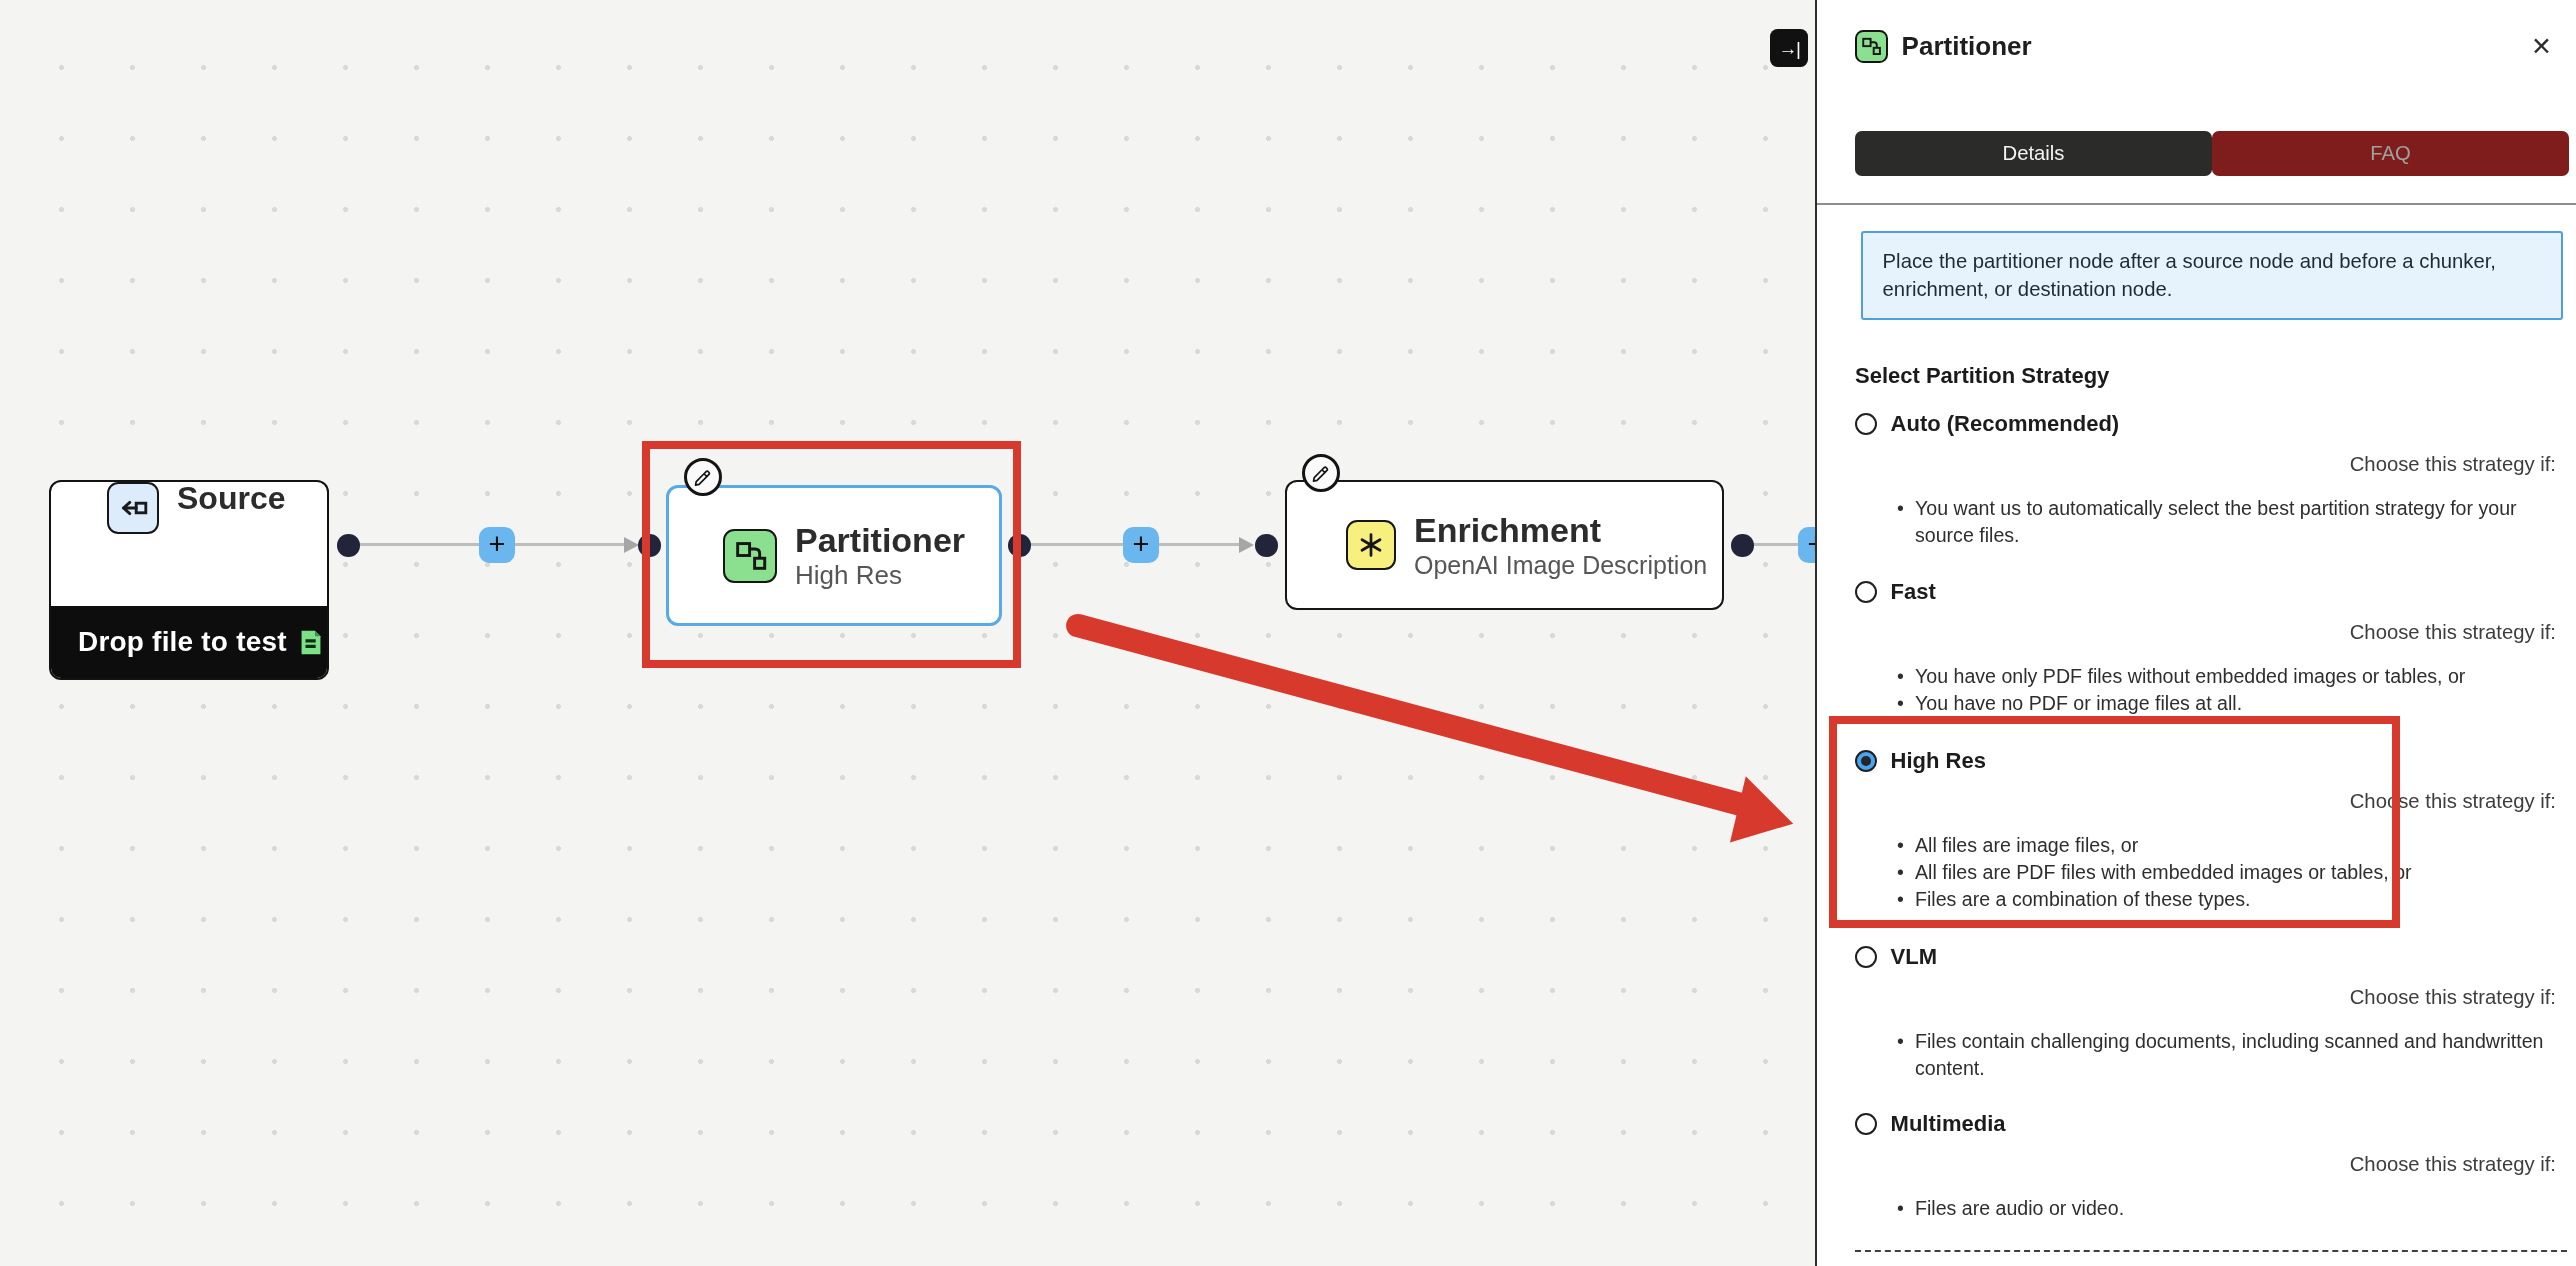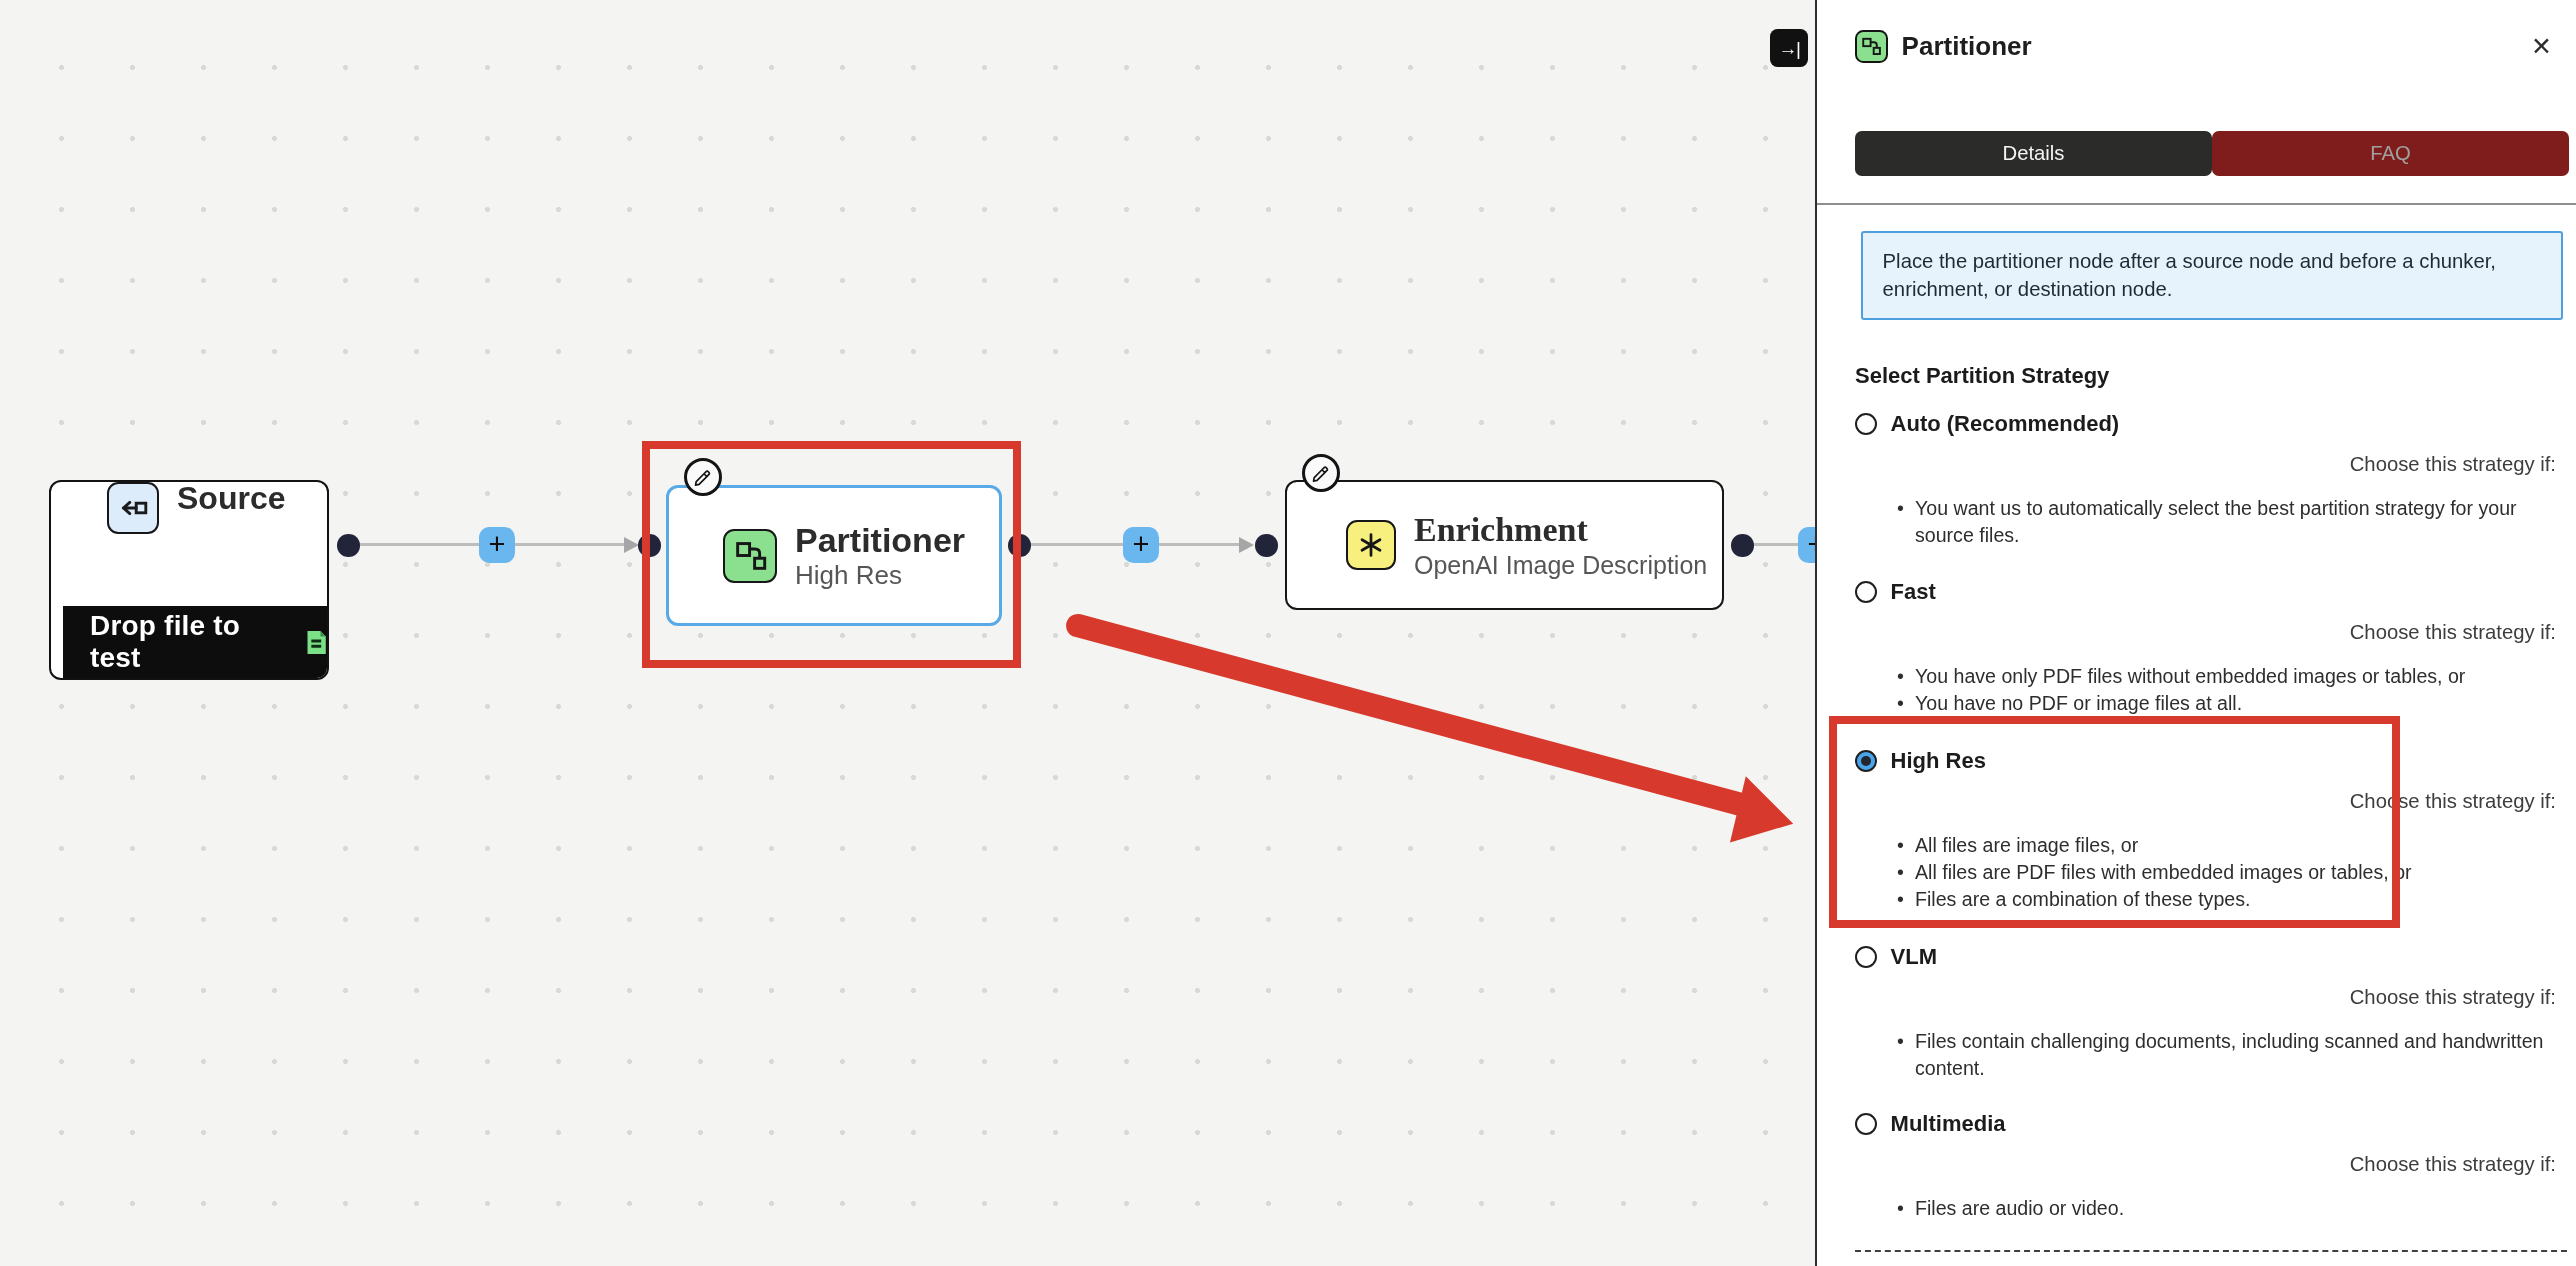--- a/index.html
+++ b/index.html
@@ -28,21 +28,21 @@
     border:2.3px solid #161616;border-radius:11.3px;}
   .node-texts{display:flex;flex-direction:column;justify-content:center;gap:4.5px;margin-left:18px;}
   .node-title{font-weight:700;color:#2c2c2c;line-height:1.06;}
   .node-sub{color:#565656;line-height:1.05;}
   .badge-circle{position:absolute;width:38px;height:38px;border-radius:50%;background:#fafafa;
     border:3px solid #141414;z-index:4;display:flex;align-items:center;justify-content:center;}
   
   .source-wrap{position:absolute;left:49px;top:480px;width:280px;height:200px;z-index:2;
     border:2.3px solid #121212;border-radius:12px;overflow:hidden;background:#ffffff;}
   .source-top{position:relative;height:127px;display:flex;align-items:flex-start;}
-  .drop-strip{position:absolute;left:12px;right:0;bottom:0;height:72px;background:#0d0d0d;
+  .drop-strip{position:absolute;left:0;right:0;bottom:0;height:72px;background:#0d0d0d;
     display:flex;align-items:center;padding-left:27px;}
   .drop-strip span{color:#ffffff;font-size:28px;font-weight:600;letter-spacing:0.2px;}
   
   .blue-card{border:3px solid #58aae7;}
   
   .anno-box{position:absolute;border:8.3px solid #d7392c;z-index:5;pointer-events:none;}
   .anno-arrow{position:absolute;z-index:5;pointer-events:none;}
   .anno-box.over-panel{z-index:12;}
   
   .collapse-btn{position:absolute;left:1770px;top:29px;width:38px;height:38px;border-radius:7.5px;
@@ -153,21 +153,21 @@
     </div>
 
     <div class="node-card" style="left:1285px;top:480px;width:439px;height:130px;">
       <div class="node-inner">
         <span class="node-icon" style="width:50px;height:50px;margin-left:59px;background:#f7ef7e;">
           <svg width="30" height="30" viewBox="0 0 40 40" fill="none">
             <path d="M20 6 V34 M8 13 L32 27 M32 13 L8 27" stroke="#161616" stroke-width="3.6" stroke-linecap="round"></path>
           </svg>
         </span>
         <span class="node-texts">
-          <span class="node-title" style="font-size:34px;font-family:Liberation Serif, serif;">Enrichment</span>
+          <span class="node-title" style="font-size:34px;">Enrichment</span>
           <span class="node-sub" style="font-size:25px;">OpenAI Image Description</span>
         </span>
       </div>
     </div>
     <div class="badge-circle" style="left:1302px;top:454px;">
       <svg width="22.6" height="22.6" viewBox="0 0 32 32" fill="none">
         <path d="M10 26 L21 15 l-4 -4 L6 22 l-1 5 z M17 11 l3 -3 q1.5 -1.5 3.5 .5 t.5 3.5 l-3 3" stroke="#141414" stroke-width="2.4" stroke-linejoin="round"></path>
       </svg>
     </div>
   </div>

